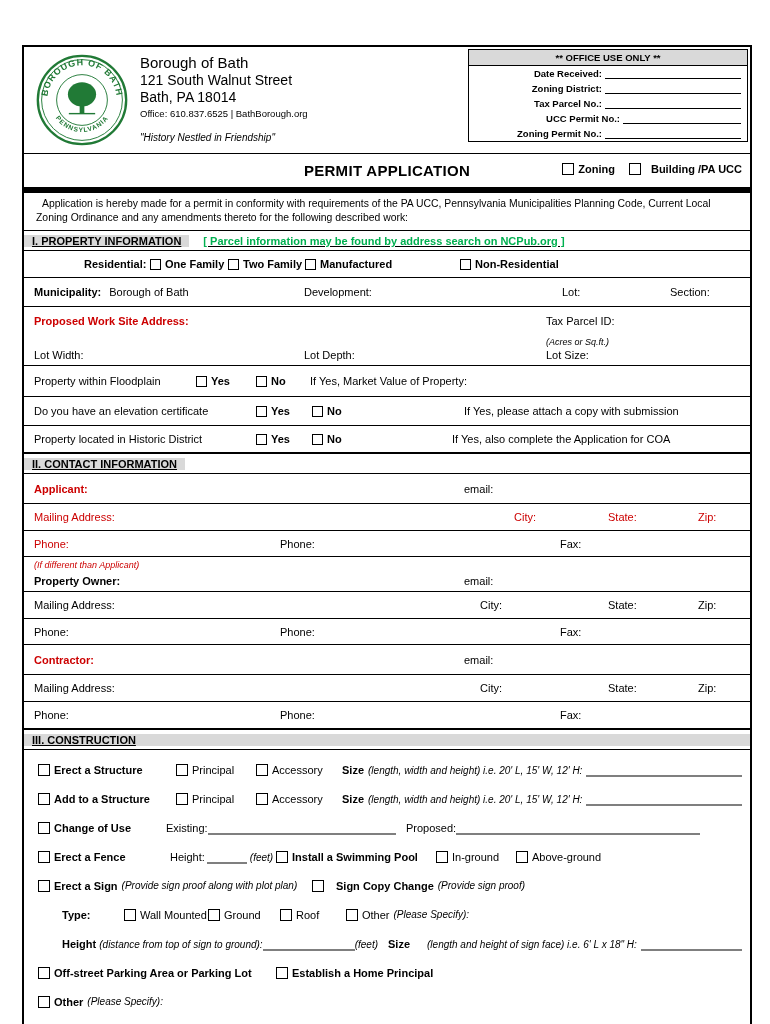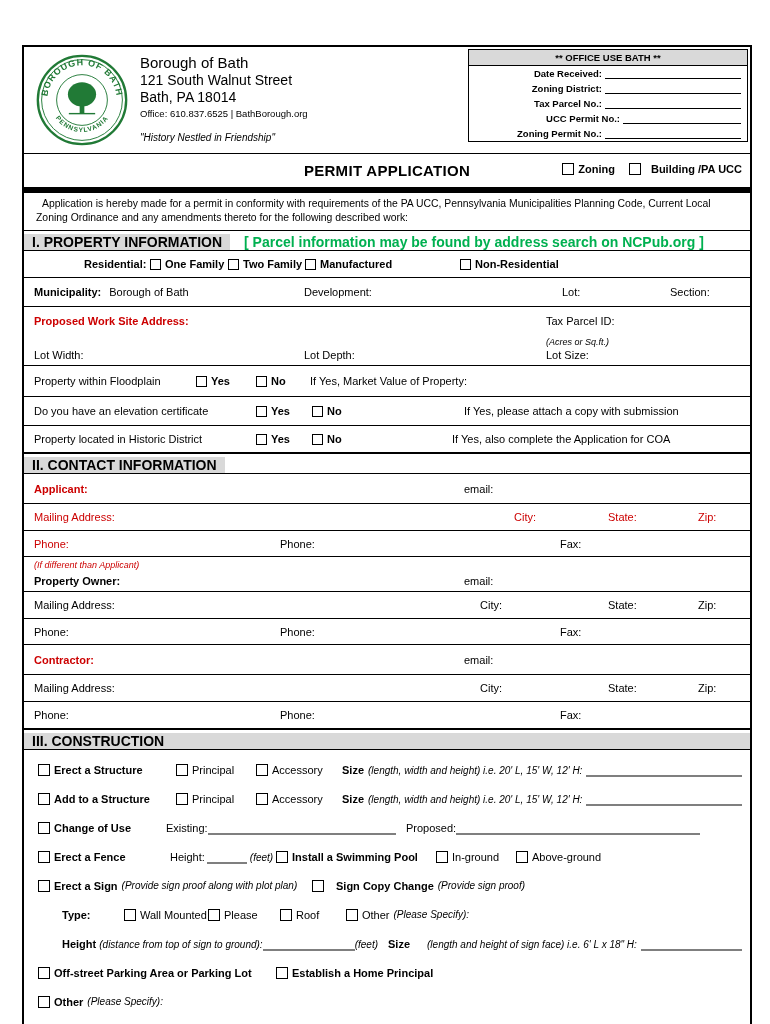--- a/index.html
+++ b/index.html
@@ -15,21 +15,21 @@
   .ou-title{background:#d9d9d9;border-bottom:1px solid #000;text-align:center;font-weight:bold;font-size:9.5px;padding:2px 0;}
   .ou-row{display:flex;align-items:flex-end;padding:2px 6px 2px 0;}
   .ou-label{margin-left:auto;font-weight:bold;font-size:9.5px;white-space:nowrap;}
   .ou-line{width:136px;border-bottom:1.3px solid #000;height:10px;margin-left:3px;}
   .titlebar{position:relative;height:33px;border-bottom:6px solid #000000;}
   .title{position:absolute;left:0;right:0;top:8px;text-align:center;font-weight:bold;font-size:15px;letter-spacing:.3px;}
   .tb-checks{position:absolute;right:8px;top:9px;display:flex;align-items:center;font-weight:bold;font-size:11px;background:#fff;}
   .cb{display:inline-block;width:10px;height:10px;border:1.5px solid #000;background:#fff;flex:none;}
   .cb.sm{width:9px;height:9px;}
   .intro{padding:4px 12px 6px;font-size:10.4px;line-height:1.32;text-indent:6px;}
-  .secbar{display:flex;align-items:flex-end;border-top:1px solid #000;border-bottom:1px solid #000;font-size:14px;font-weight:bold;height:19px;}
+  .secbar{display:flex;align-items:center;border-top:1px solid #000;border-bottom:1px solid #000;font-size:11px;font-weight:bold;height:19px;text-decoration:underline;}
   .cell{display:flex;align-items:center;padding:0 8px;white-space:nowrap;}
   .gray{background:#d9d9d9;}
   .black-fill{background:#1a1a1a;flex:1;}
   .greencell{flex:1;color:#00b050;padding-left:14px;display:flex;align-items:center;white-space:nowrap;}
   .red{color:#cc0000;}
   .fr{position:relative;border-bottom:1px solid #000;font-size:11px;}
   .nb{border-bottom:none;}
   .abs{position:absolute;top:50%;transform:translateY(-50%);display:inline-flex;align-items:center;white-space:nowrap;}
   .b{font-weight:bold;}
   .i{font-style:italic;}
@@ -65,21 +65,21 @@
       </svg>
     </div>
     <div class="org">
       <div class="name">Borough of Bath</div>
       <div>121 South Walnut Street</div>
       <div>Bath, PA  18014</div>
       <div class="small">Office: 610.837.6525 | BathBorough.org</div>
       <div class="motto">"History Nestled in Friendship"</div>
     </div>
     <div class="office-use">
-      <div class="ou-title">** OFFICE USE BATH **</div>
+      <div class="ou-title">** OFFICE USE ONLY **</div>
       <div class="ou-row">
           <span class="ou-label">Date Received:</span>
           <span class="ou-line"></span>
         </div>
       <div class="ou-row">
           <span class="ou-label">Zoning District:</span>
           <span class="ou-line"></span>
         </div>
       <div class="ou-row">
           <span class="ou-label">Tax Parcel No.:</span>
@@ -347,21 +347,21 @@
     </div>
 
     <div class="cr">
       <span class="abs b" style="left:38px">Type:</span>
       <span class="abs cbg" style="left:100px">
           <span class="cb"></span>
           <span>Wall Mounted</span>
         </span>
       <span class="abs cbg" style="left:184px">
           <span class="cb"></span>
-          <span>Please</span>
+          <span>Ground</span>
         </span>
       <span class="abs cbg" style="left:256px">
           <span class="cb"></span>
           <span>Roof</span>
         </span>
       <span class="abs" style="left:322px">
           <span class="cb"></span>
           <span style="margin-left:4px">Other</span>
           <span class="i sz-note" style="margin-left:4px">(Please Specify):</span>
         </span>

